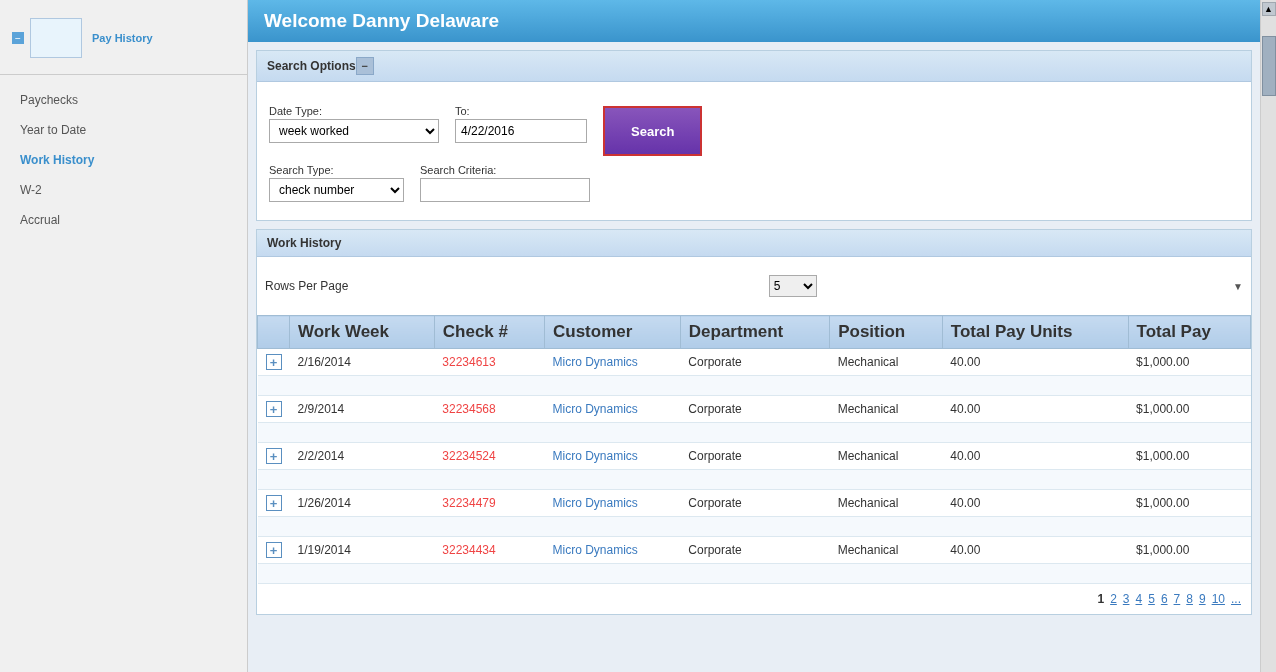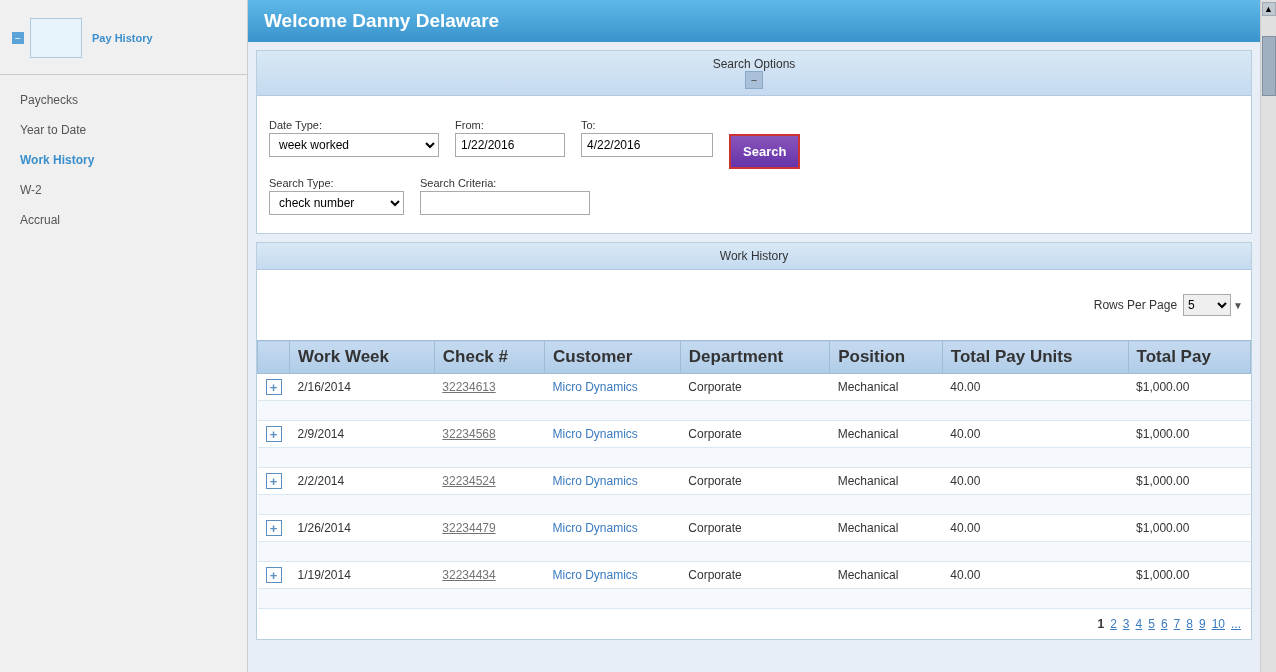--- a/index.html
+++ b/index.html
@@ -98,26 +98,25 @@
     .panel {
       background: white;
       border: 1px solid #b8cfe0;
       margin-bottom: 8px;
     }
     .panel-header {
       background: linear-gradient(to bottom, #d8e8f5, #c5daf0);
       padding: 6px 10px;
       font-size: 12px;
       color: #333;
-      font-weight: normal;
+      font-weight: bold;
       display: flex;
       align-items: center;
       justify-content: flex-start;
       border-bottom: 1px solid #b0c8e0;
-      flex-direction: column;
     }
     .panel-collapse-btn {
       width: 18px;
       height: 18px;
       background: #aac0d8;
       border: 1px solid #8aa8c8;
       display: flex;
       align-items: center;
       justify-content: center;
       cursor: pointer;
@@ -154,37 +153,37 @@
       background: white;
     }
     select.form-control {
       padding-right: 18px;
       appearance: auto;
     }
     .search-btn {
       background: linear-gradient(to bottom, #8855bb, #6633aa);
       color: white;
       border: 2px solid #cc3333;
-      padding: 6px 12px;
+      padding: 6px 26px;
       font-size: 13px;
       font-weight: bold;
       cursor: pointer;
-      height: 35px;
-      margin-top: 16px;
+      height: 50px;
+      margin-top: 2px;
     }
 
     
     .rows-per-page-row {
       display: flex;
-      justify-content: flex-end;
-      align-items: center;
-      padding: 24px 8px;
-      font-size: 12px;
-      color: #333;
-      gap: 6px;
+      justify-content: space-between;
+      align-items: center;
+      padding: 18px 8px;
+      font-size: 12px;
+      color: #333;
+      gap: 20px;
     }
     .rows-select {
       width: 48px;
       height: 22px;
       border: 1px solid #aaa;
       font-size: 12px;
     }
 
     
     .work-table {
@@ -223,22 +222,21 @@
       display: inline-flex;
       align-items: center;
       justify-content: center;
       cursor: pointer;
       color: #5a8fc0;
       font-size: 13px;
       font-weight: bold;
       line-height: 1;
     }
     .check-link {
-      color: #737373;
-      text-decoration: underline;
+      color: #ef4444;
       cursor: pointer;
       margin-top: 25px;
     }
     .customer-text {
       color: #3a7abf;
     }
 
     
     .pagination-row {
       display: flex;
@@ -314,24 +312,20 @@
       </div>
       <div class="panel-body">
         <div class="search-row">
           <div class="form-group">
             <label class="form-label">Date Type:</label>
             <select class="form-control" name="dateType" style="width:170px;">
               <option>week worked</option>
               <option>check date</option>
               <option>pay period</option>
             </select>
-          </div>
-          <div class="form-group" style="margin-left:8px;">
-            <label class="form-label">From:</label>
-            <input type="text" class="form-control" style="width: 110px;" value="1/22/2016">
           </div>
           <div class="form-group" style="margin-left:8px;">
             <label class="form-label">To:</label>
             <input type="text" class="form-control" style="width: 132px;" value="4/22/2016">
           </div>
           <div style="margin-left:8px; margin-top:12px;">
             <button class="search-btn">Search</button>
           </div>
         </div>
         <div class="search-row">

